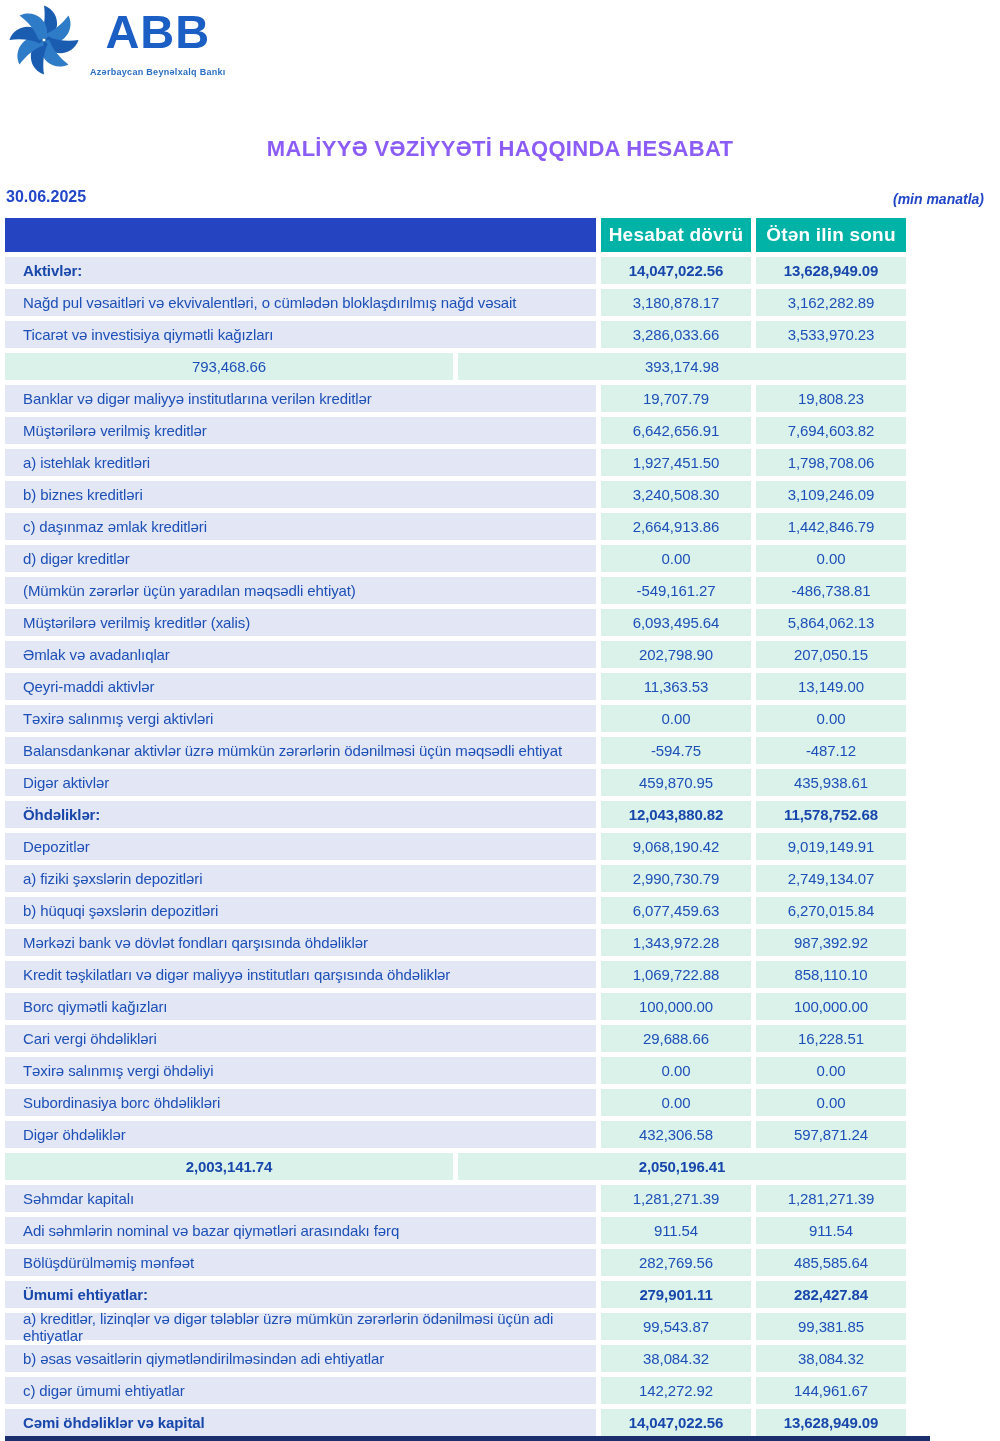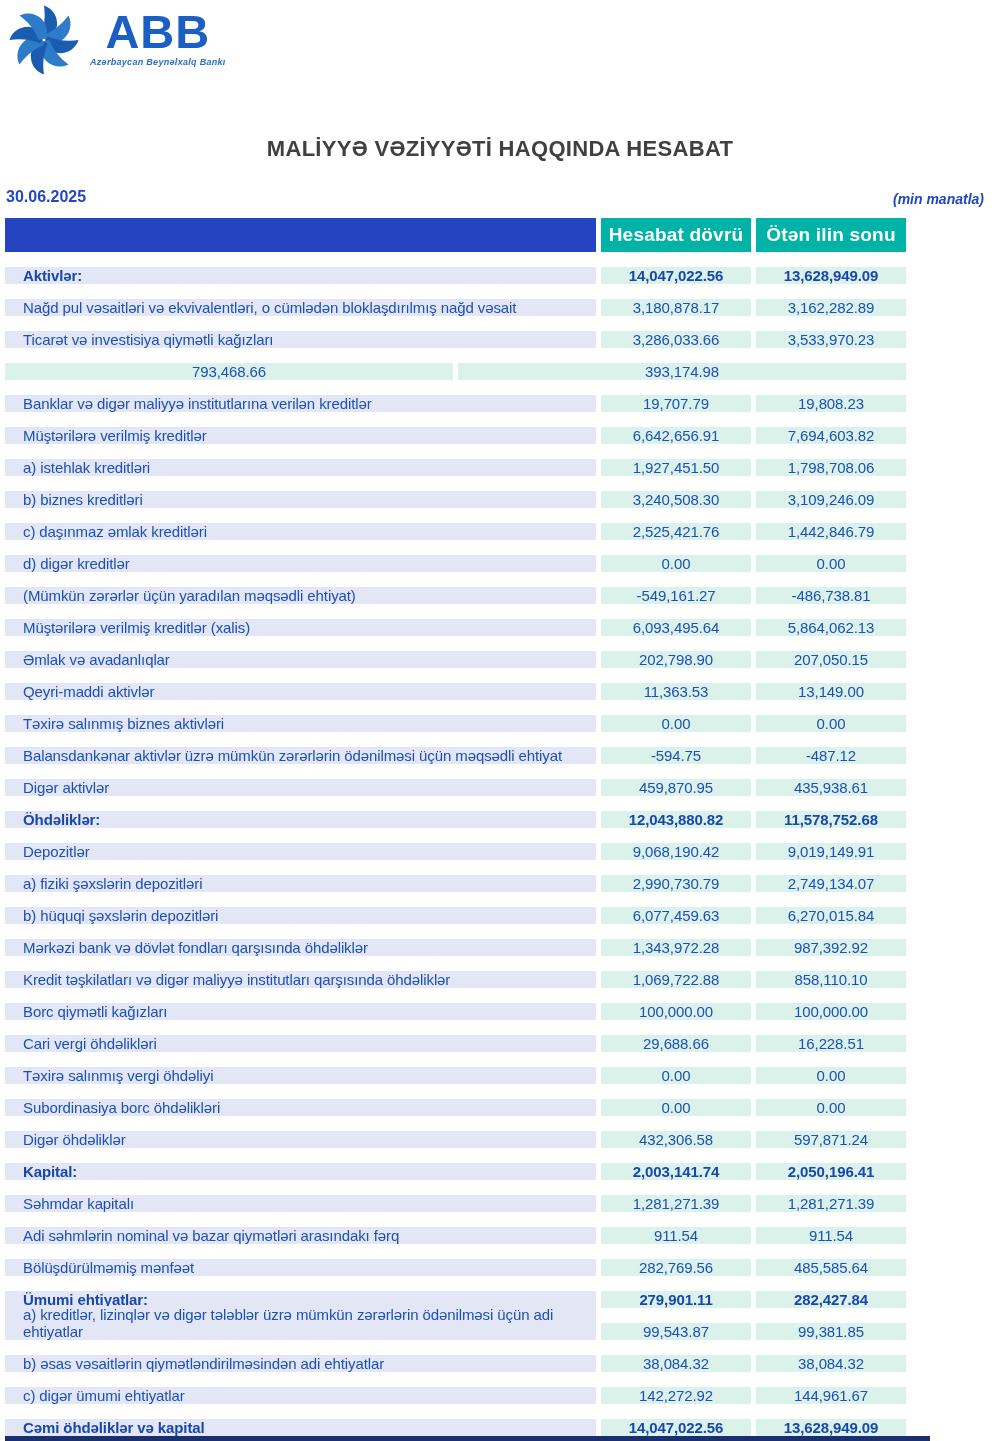--- a/index.html
+++ b/index.html
@@ -5,36 +5,36 @@
   * { margin:0; padding:0; box-sizing:border-box; }
   html,body { background:#ffffff; }
   body { font-family:"Liberation Sans", sans-serif; }
   .page { position:relative; width:1000px; height:1441px; background:#ffffff; overflow:hidden; }
 
   
   .logo { position:absolute; top:4px; left:8px; display:flex; align-items:flex-start; }
   .logo-icon { width:72px; height:72px; }
   .logo-text { margin-left:10px; padding-top:6px; }
   .logo-name { font-size:47px; font-weight:bold; color:#1B5FC4; line-height:0.95; letter-spacing:1px;text-align:center; }
-  .logo-tagline { font-size:9px; font-weight:bold; color:#2A6FC4; margin-top:2px; letter-spacing:0.3px;font-style:italic; }
+  .logo-tagline { font-size:9px; font-weight:bold; color:#2A6FC4; margin-top:12px; letter-spacing:0.3px; }
 
   
   .title { position:absolute; top:136px; left:0; width:100%; text-align:center;
-           font-size:22px; font-weight:bold; color:#404040; letter-spacing:0.3px; }
+           font-size:22px; font-weight:bold; color:#8b5cf6; letter-spacing:0.3px; }
   .date  { position:absolute; top:188px; left:6px; font-size:16px; font-weight:bold; color:#2146C8;text-align:center; }
   .unit  { position:absolute; top:191px; right:16px; font-size:14px; font-weight:bold;
            font-style:italic; color:#2146C8; }
 
   
   .table { position:absolute; top:218px; left:5px; width:901px; }
   .thead { display:flex; gap:5px; height:34px; margin-bottom:5px; }
   .th-spacer { width:591px; background:#2444C2; }
   .th { flex:1; background:#00B3A6; color:#ffffff; font-size:19px; font-weight:bold;
         display:flex; align-items:center; justify-content:center; letter-spacing:0.2px; }
-  .row { display:flex; gap:5px; height:27px; margin-bottom:5px;align-items:flex-end; }
+  .row { display:flex; gap:5px; height:27px; margin-bottom:5px; }
   .cell { display:flex; align-items:center; font-size:15px; color:#1C50B8; letter-spacing:-0.1px; }
   .cell.label { width:591px; background:#E3E6F4; padding-left:18px; }
   .cell.val { flex:1; background:#DBF2EB; justify-content:center; }
   .row.bold .cell { font-weight:bold; color:#1847AC; }
 
   
   .bottom-strip { position:absolute; left:5px; top:1436px; width:925px; height:5px; background:#1B2F6E; }
 </style>
 </head>
 <body>
@@ -106,21 +106,21 @@
           <div class="cell val">1,927,451.50</div>
           <div class="cell val">1,798,708.06</div>
         </div>
         <div class="row">
           <div class="cell label">b) biznes kreditləri</div>
           <div class="cell val">3,240,508.30</div>
           <div class="cell val">3,109,246.09</div>
         </div>
         <div class="row">
           <div class="cell label">c) daşınmaz əmlak kreditləri</div>
-          <div class="cell val">2,525,421.76</div>
+          <div class="cell val">2,664,913.86</div>
           <div class="cell val">1,442,846.79</div>
         </div>
         <div class="row">
           <div class="cell label">d) digər kreditlər</div>
           <div class="cell val">0.00</div>
           <div class="cell val">0.00</div>
         </div>
         <div class="row">
           <div class="cell label">(Mümkün zərərlər üçün yaradılan məqsədli ehtiyat)</div>
           <div class="cell val">-549,161.27</div>
@@ -135,21 +135,21 @@
           <div class="cell label">Əmlak və avadanlıqlar</div>
           <div class="cell val">202,798.90</div>
           <div class="cell val">207,050.15</div>
         </div>
         <div class="row">
           <div class="cell label">Qeyri-maddi aktivlər</div>
           <div class="cell val">11,363.53</div>
           <div class="cell val">13,149.00</div>
         </div>
         <div class="row">
-          <div class="cell label">Təxirə salınmış biznes aktivləri</div>
+          <div class="cell label">Təxirə salınmış vergi aktivləri</div>
           <div class="cell val">0.00</div>
           <div class="cell val">0.00</div>
         </div>
         <div class="row">
           <div class="cell label">Balansdankənar aktivlər üzrə mümkün zərərlərin ödənilməsi üçün məqsədli ehtiyat</div>
           <div class="cell val">-594.75</div>
           <div class="cell val">-487.12</div>
         </div>
         <div class="row">
           <div class="cell label">Digər aktivlər</div>
@@ -205,21 +205,20 @@
           <div class="cell label">Subordinasiya borc öhdəlikləri</div>
           <div class="cell val">0.00</div>
           <div class="cell val">0.00</div>
         </div>
         <div class="row">
           <div class="cell label">Digər öhdəliklər</div>
           <div class="cell val">432,306.58</div>
           <div class="cell val">597,871.24</div>
         </div>
         <div class="row bold">
-          <div class="cell label">Kapital:</div>
           <div class="cell val">2,003,141.74</div>
           <div class="cell val">2,050,196.41</div>
         </div>
         <div class="row">
           <div class="cell label">Səhmdar kapitalı</div>
           <div class="cell val">1,281,271.39</div>
           <div class="cell val">1,281,271.39</div>
         </div>
         <div class="row">
           <div class="cell label">Adi səhmlərin nominal və bazar qiymətləri arasındakı fərq</div>

